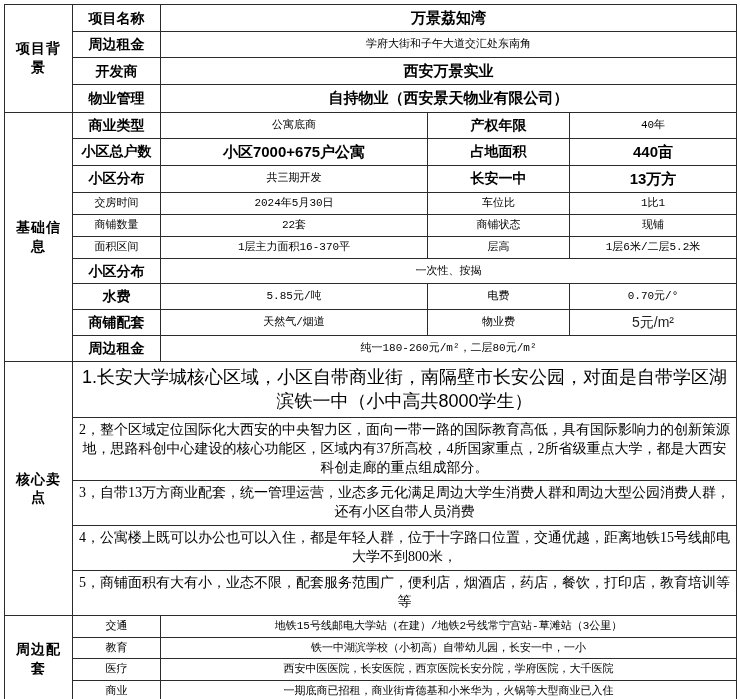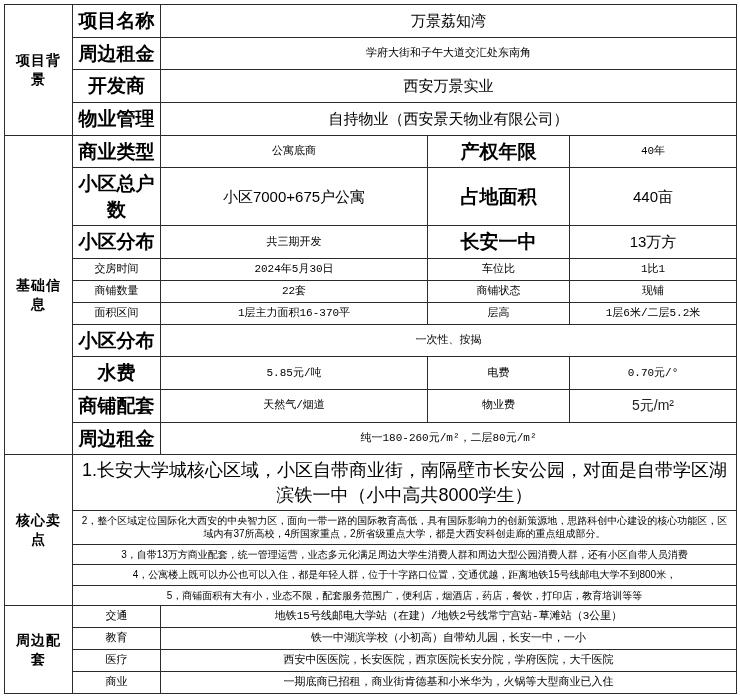--- a/index.html
+++ b/index.html
@@ -33,40 +33,41 @@
     word-break: break-all;
   }
   td.section {
     font-weight: bold;
     font-size: 14px;
     letter-spacing: 1px;
     margin-top: 39px;
   }
   td.rowlabel {
     font-weight: bold;
-    font-size: 19px;
+    font-size: 14px;
   }
   td.bigval {
-    font-weight: normal;
+    font-weight: bold;
     font-size: 15px;
   }
   td.val {
     font-size: 11px;
     font-family: Liberation Mono, monospace;
   }
   td.small {
     font-size: 14px;
     color: #222;
   }
   td.selling {
     text-align: left;
     padding: 6px 8px;
     line-height: 1.7;
-    font-size: 10px;
+    font-size: 14px;
     text-indent: 0;
+    font-family: Liberation Serif, serif;
   }
   td.sellingfirst {
     text-align: left;
     padding: 6px 8px;
     line-height: 1.7;
     font-size: 18px;
   }
 </style>
 </head>
 <body>

